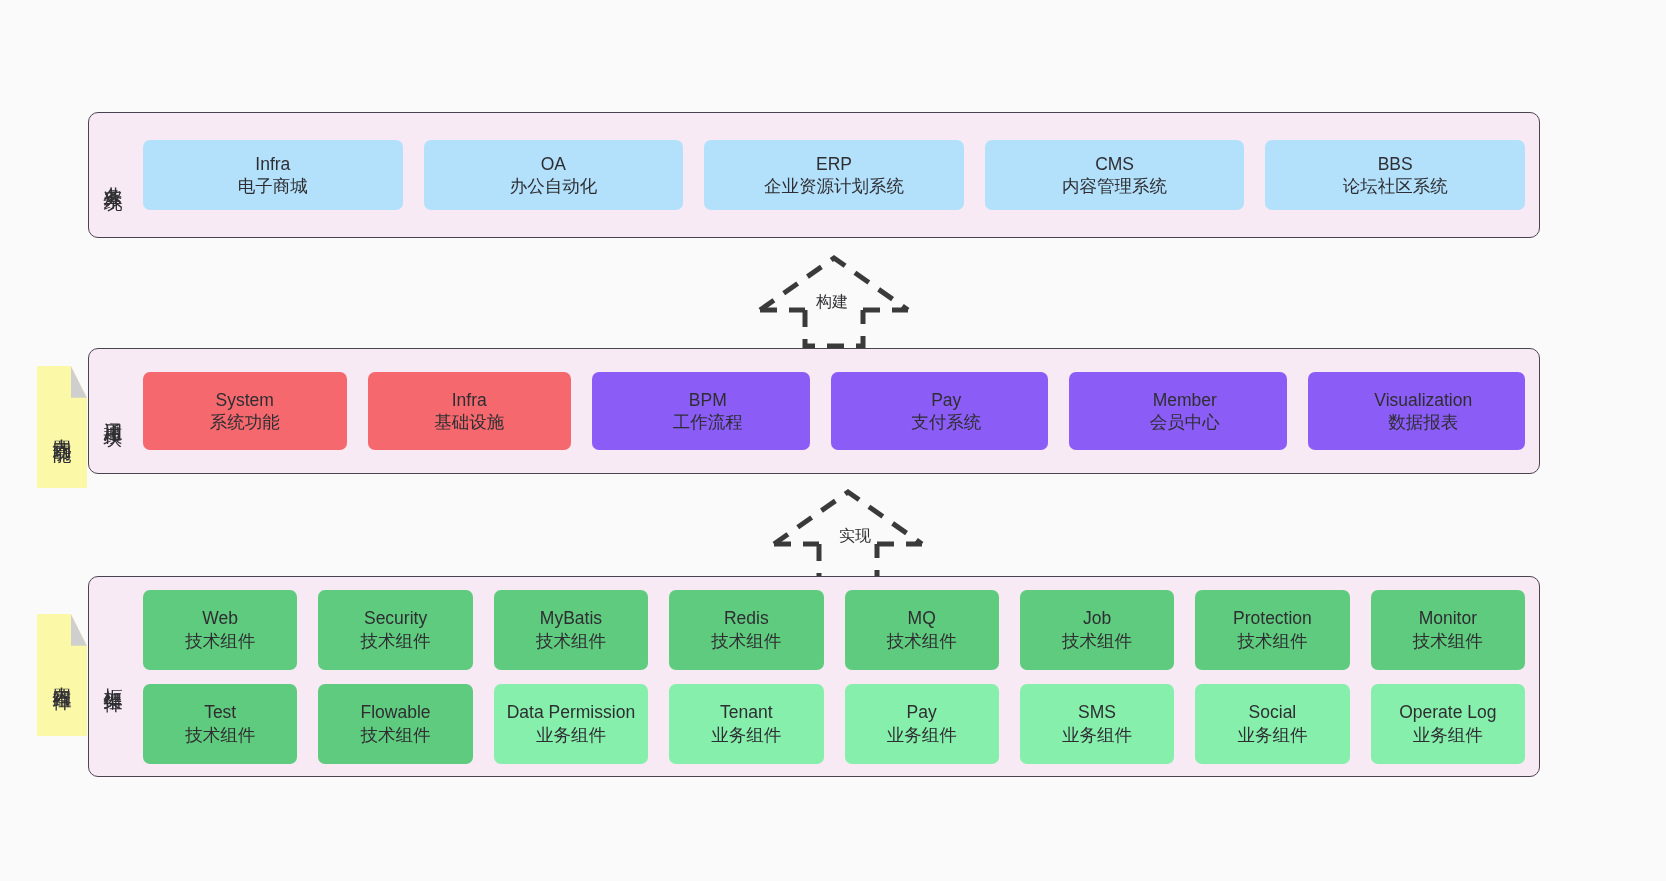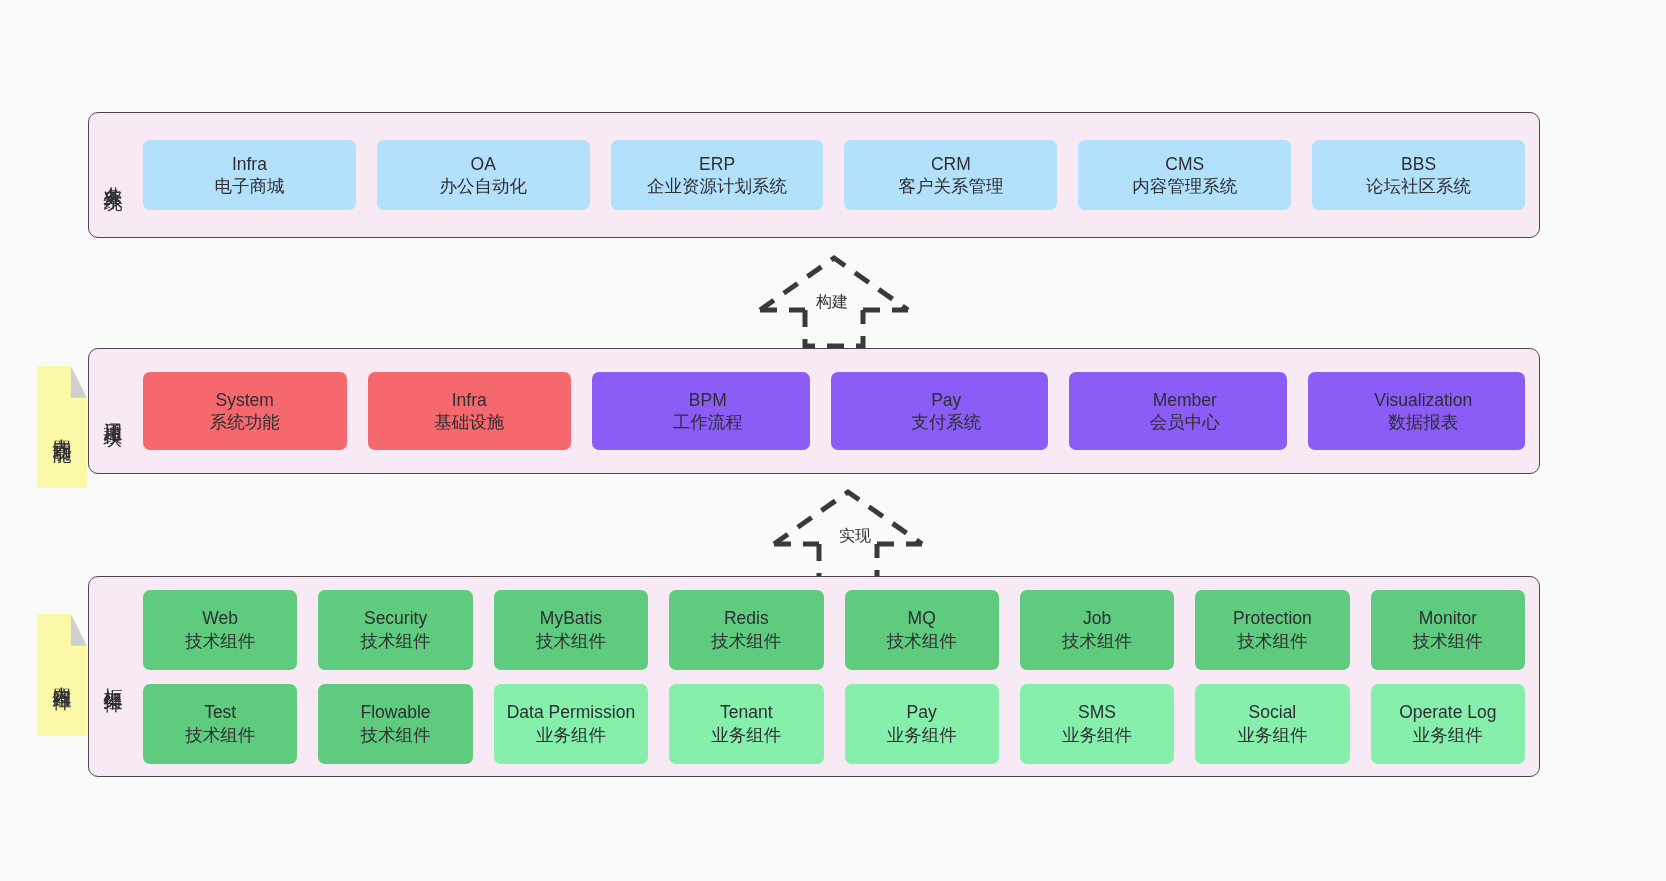--- a/index.html
+++ b/index.html
@@ -156,24 +156,20 @@
         </div>
         <div class="node c-blue">
           <span class="n-name">OA</span>
           <span class="n-sub">办公自动化</span>
         </div>
         <div class="node c-blue">
           <span class="n-name">ERP</span>
           <span class="n-sub">企业资源计划系统</span>
         </div>
         <div class="node c-blue">
-          <span class="n-name">CRM</span>
-          <span class="n-sub">客户关系管理</span>
-        </div>
-        <div class="node c-blue">
           <span class="n-name">CMS</span>
           <span class="n-sub">内容管理系统</span>
         </div>
         <div class="node c-blue">
           <span class="n-name">BBS</span>
           <span class="n-sub">论坛社区系统</span>
         </div>
       </div>
     </div>
   </div>

